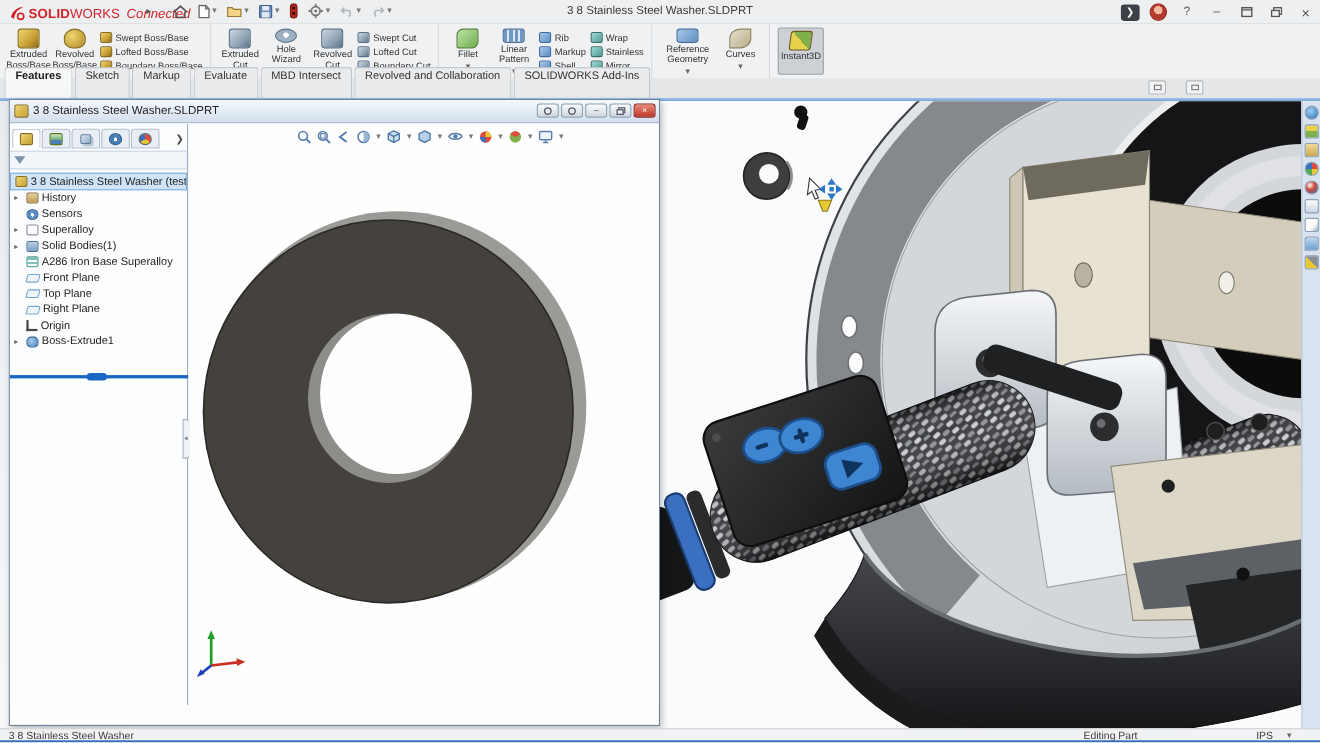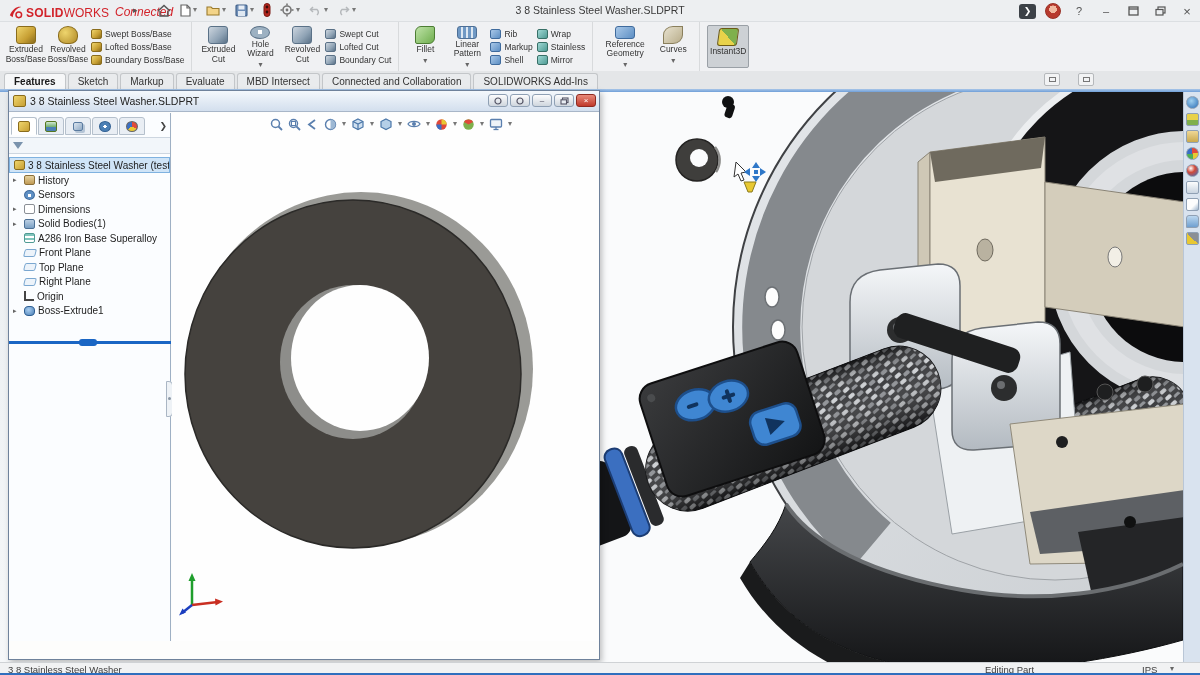--- a/index.html
+++ b/index.html
@@ -44,21 +44,21 @@
   .ic-fill  { background:linear-gradient(135deg,#bfe3a8,#6fae4e); border:1px solid #4c7d33; border-radius:6px 2px 6px 2px; }
   .ic-pat   { background:repeating-linear-gradient(90deg,#6f98c4 0 3px,#dce7f2 3px 5px); border:1px solid #4d6f96; }
   .ic-blue  { background:linear-gradient(135deg,#a9c8e8,#5d8fc4); border:1px solid #3f6b9d; }
   .ic-teal  { background:linear-gradient(135deg,#9fd8d4,#4f9b94); border:1px solid #377067; }
   .ic-curve { background:linear-gradient(135deg,#e8e2cf,#b8ad8a); border:1px solid #8a7f5c; border-radius:50% 0 50% 0; }
   .instant3d { background:#cdd1d5; border:1px solid #9aa0a6; border-radius:2px; margin:1px 2px; padding-top:2px; }
   .ic-i3d { background:linear-gradient(45deg,#e8d24a 0 50%,#7fb04c 50%); border:1px solid #6c5a14; transform:skewX(-8deg); }
 
   
   #tabrow { position:absolute; left:0; top:71px; width:1200px; height:18px; background:#e4e6e8; display:flex; align-items:flex-end; padding-left:4px; }
-  .ctab { font-size:10px; color:#333; background:#e9ebed; border:1px solid #c3c6c9; border-bottom:none; border-radius:3px 3px 0 0; padding:2px 9px 2px; margin-right:2px; white-space:nowrap; }
+  .ctab { font-size:10px; color:#333; background:#e9ebed; border:1px solid #c3c6c9; border-bottom:none; border-radius:3px 3px 0 0; padding:2px 9px 14px; margin-right:2px; white-space:nowrap; }
   .ctab.active { background:#f6f7f8; font-weight:bold; color:#1a1a1a; }
   .tabtool { position:absolute; top:2px; width:16px; height:13px; background:#f2f3f4; border:1px solid #b5b8bb; border-radius:2px; }
   #tabtool1 { left:1044px; } #tabtool2 { left:1078px; }
   .tabtool i { display:block; margin:3px auto; width:7px; height:5px; border:1px solid #777; }
   #blue-strip { position:absolute; left:0; top:89px; width:1200px; height:3px; background:linear-gradient(#a9c6e8,#6f9fd8); }
 
   
   #main { position:absolute; left:0; top:92px; width:1200px; height:570px; background:linear-gradient(120deg,#e8ecef,#fbfcfd 30%); }
   #assembly-canvas { position:absolute; left:600px; top:0; width:583px; height:570px; }
   #taskpane { position:absolute; right:0; top:0; width:17px; height:570px; background:#d9e3ef; border-left:1px solid #b9c6d6; display:flex; flex-direction:column; align-items:center; padding-top:4px; gap:4px; }
@@ -361,21 +361,21 @@
         </div>
     </div>
   </div>
 
   <div id="tabrow">
     <span class="ctab active">Features</span>
     <span class="ctab">Sketch</span>
     <span class="ctab">Markup</span>
     <span class="ctab">Evaluate</span>
     <span class="ctab">MBD Intersect</span>
-    <span class="ctab">Connected and Collaboration</span>
+    <span class="ctab">Revolved and Collaboration</span>
     <span class="ctab">SOLIDWORKS Add-Ins</span>
     <span class="tabtool" id="tabtool1">
         <i></i>
       </span>
     <span class="tabtool" id="tabtool2">
         <i></i>
       </span>
   </div>
   <div id="blue-strip"></div>
 
@@ -580,21 +580,21 @@
                 <span>History</span>
               </div>
             <div class="trow">
                 <span class="exp"></span>
                 <span class="tico i-sens"></span>
                 <span>Sensors</span>
               </div>
             <div class="trow">
                 <span class="exp">▸</span>
                 <span class="tico i-anno"></span>
-                <span>Dimensions</span>
+                <span>Superalloy</span>
               </div>
             <div class="trow">
                 <span class="exp">▸</span>
                 <span class="tico i-body"></span>
                 <span>Solid Bodies(1)</span>
               </div>
             <div class="trow">
                 <span class="exp"></span>
                 <span class="tico i-mat"></span>
                 <span>A286 Iron Base Superalloy</span>

